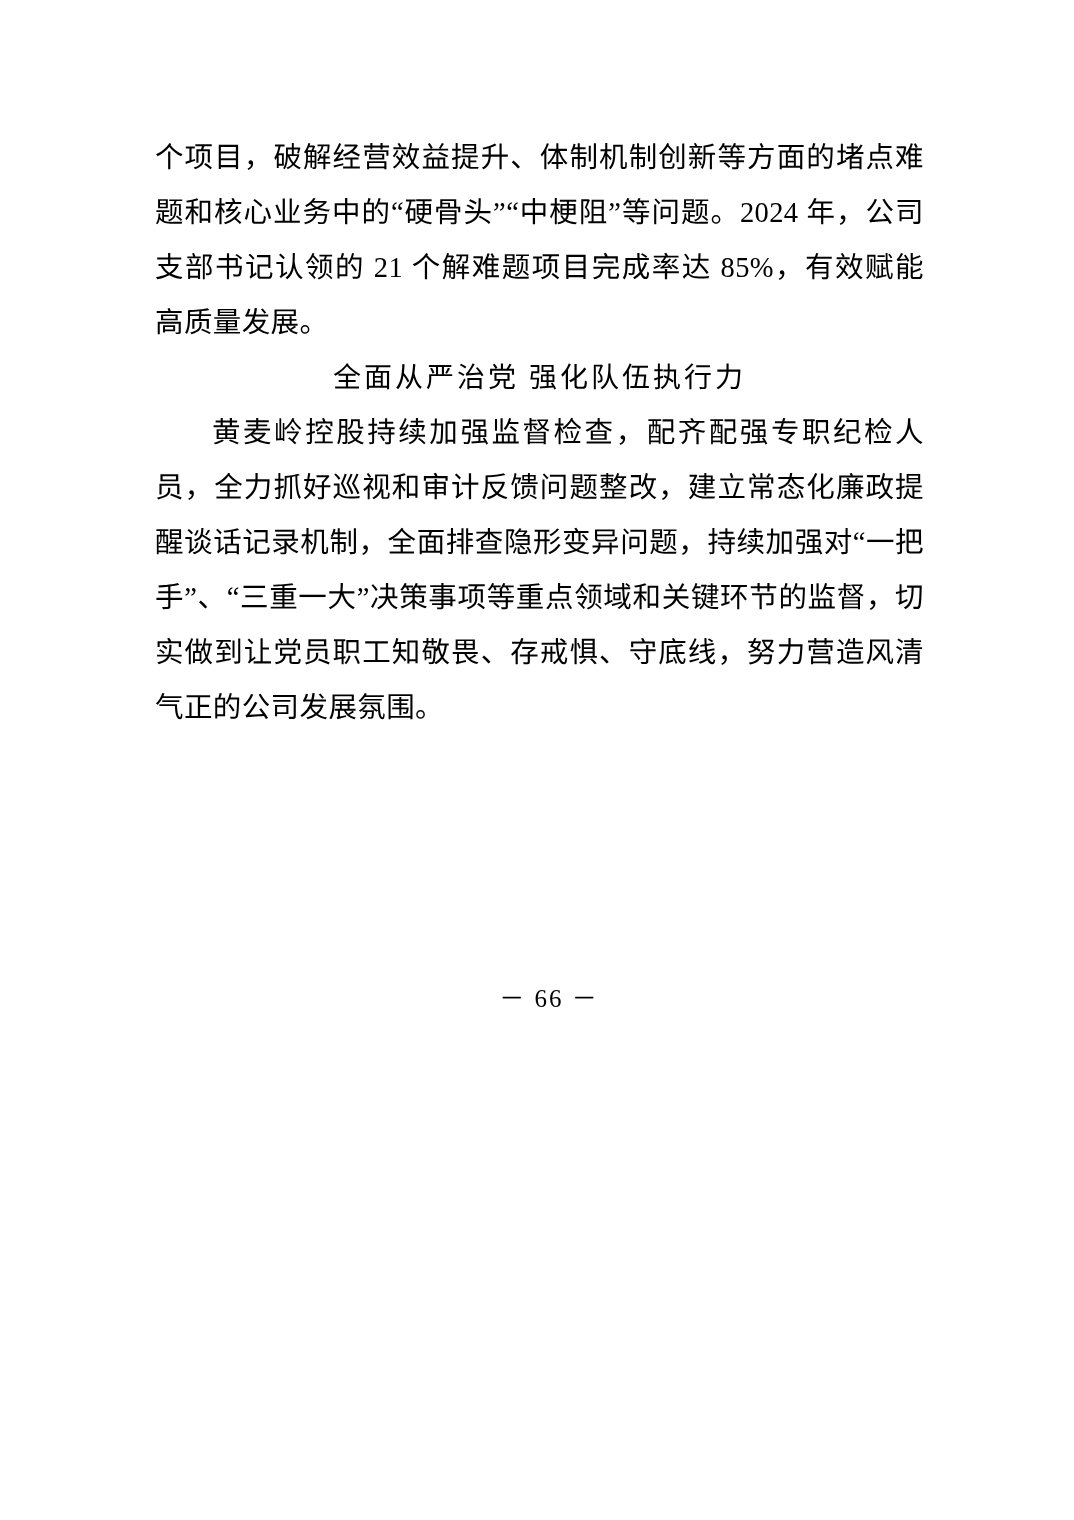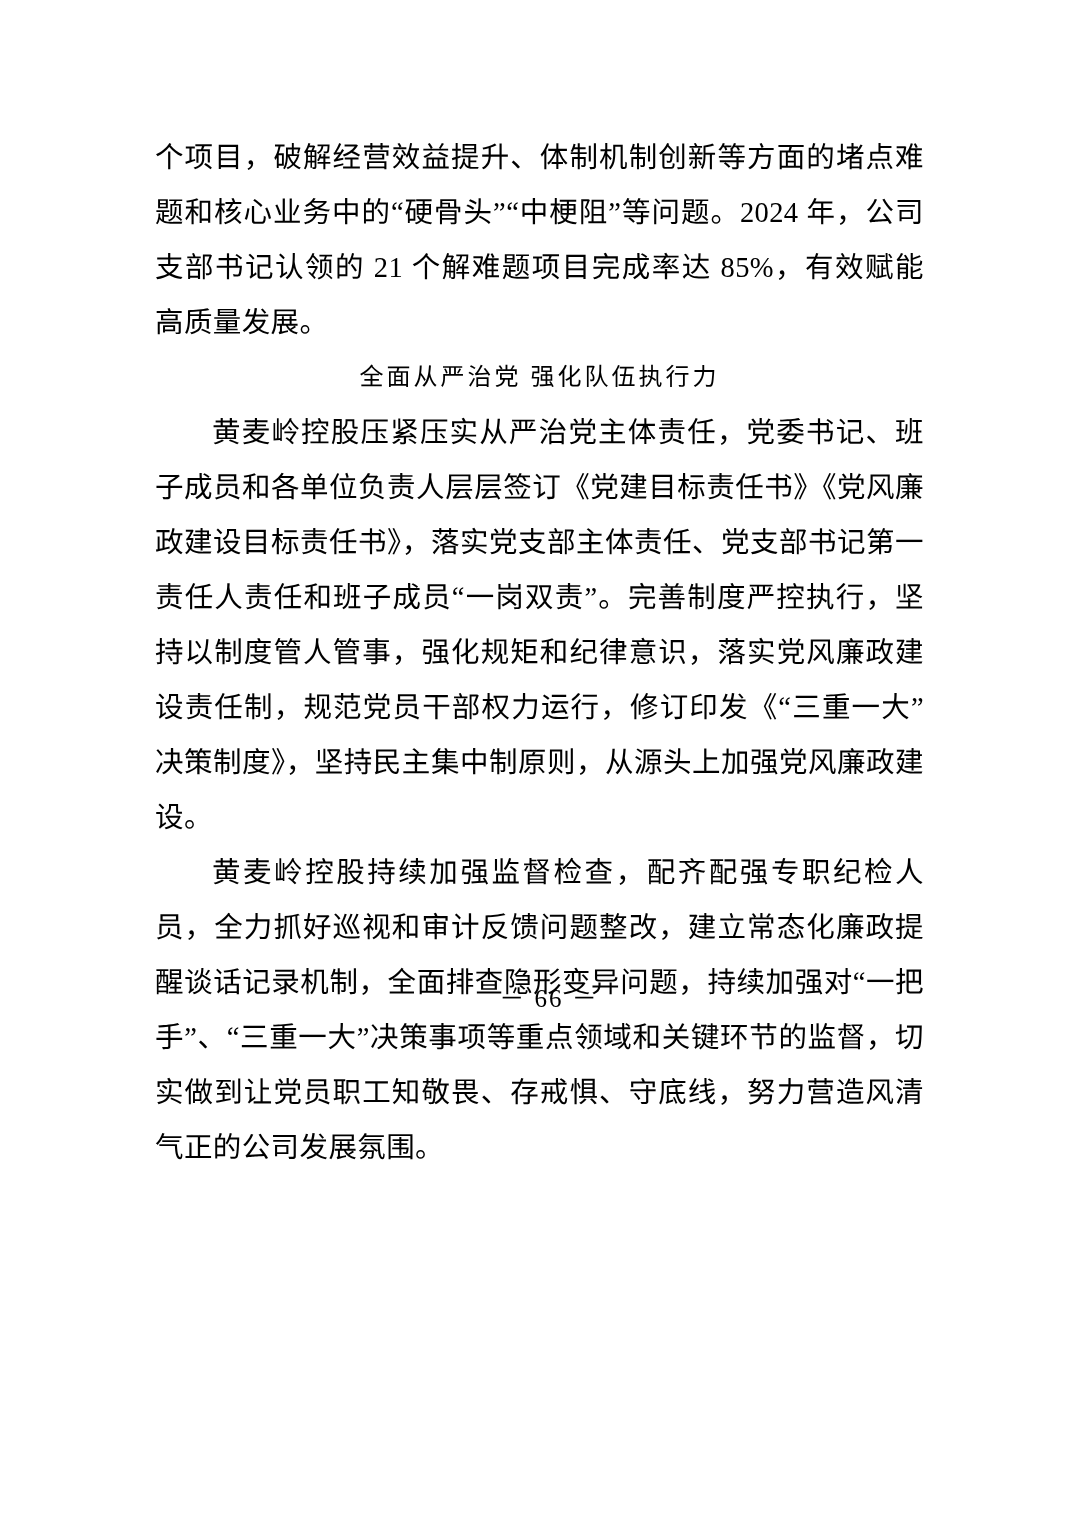--- a/index.html
+++ b/index.html
@@ -33,21 +33,21 @@
     margin: 0;
     text-indent: 2em;
     text-align: justify;
     text-justify: inter-ideograph;
   }
   p.para.noindent {
     text-indent: 0;
   }
   h2.section-heading {
     margin: 0;
-    font-size: 24px;
+    font-size: 28px;
     line-height: 55px;
     font-weight: normal;
     text-align: center;
     letter-spacing: 3px;
     text-indent: 0;
   }
   .page-number {
     position: absolute;
     left: 0;
     right: 0;
@@ -63,20 +63,19 @@
 <body>
 
 <div class="page">
   <div class="doc-body">
 
     <p class="para noindent">个项目，破解经营效益提升、体制机制创新等方面的堵点难题和核心业务中的“硬骨头”“中梗阻”等问题。2024 年，公司支部书记认领的 21 个解难题项目完成率达 85%，有效赋能高质量发展。</p>
 
 
     <h2 class="section-heading">全面从严治党  强化队伍执行力</h2>
 
-    <p class="para">黄麦岭控股压紧压实从严治党主体责任，党委书记、班子成员和各单位负责人层层签订《党建目标责任书》《党风廉政建设目标责任书》，落实党支部主体责任、党支部书记第一责任人责任和班子成员“一岗双责”。完善制度严控执行，坚持以制度管人管事，强化规矩和纪律意识，落实党风廉政建设责任制，规范党员干部权力运行，修订印发《“三重一大”决策制度》，坚持民主集中制原则，从源头上加强党风廉政建设。</p>
 
     <p class="para">黄麦岭控股持续加强监督检查，配齐配强专职纪检人员，全力抓好巡视和审计反馈问题整改，建立常态化廉政提醒谈话记录机制，全面排查隐形变异问题，持续加强对“一把手”、“三重一大”决策事项等重点领域和关键环节的监督，切实做到让党员职工知敬畏、存戒惧、守底线，努力营造风清气正的公司发展氛围。</p>
 
   </div>
 
   <div class="page-number">－ 66 －</div>
 </div>
 
 </body></html>

